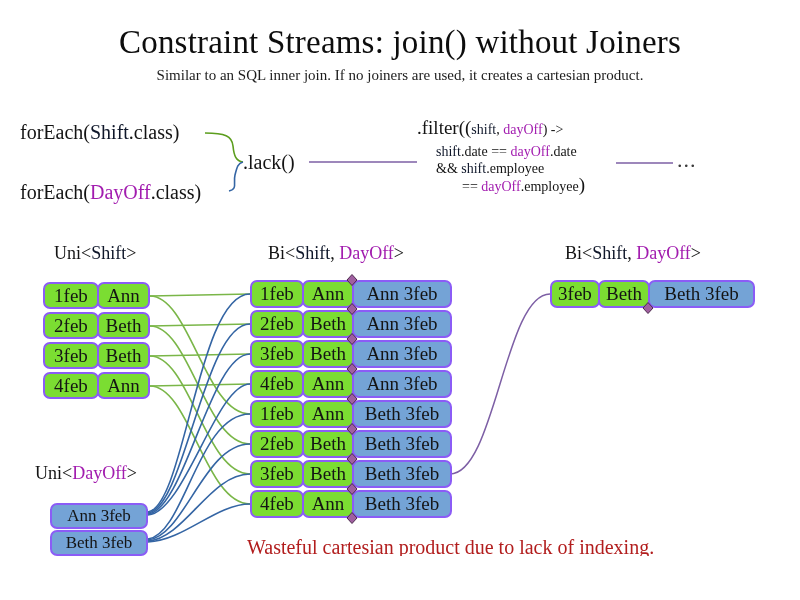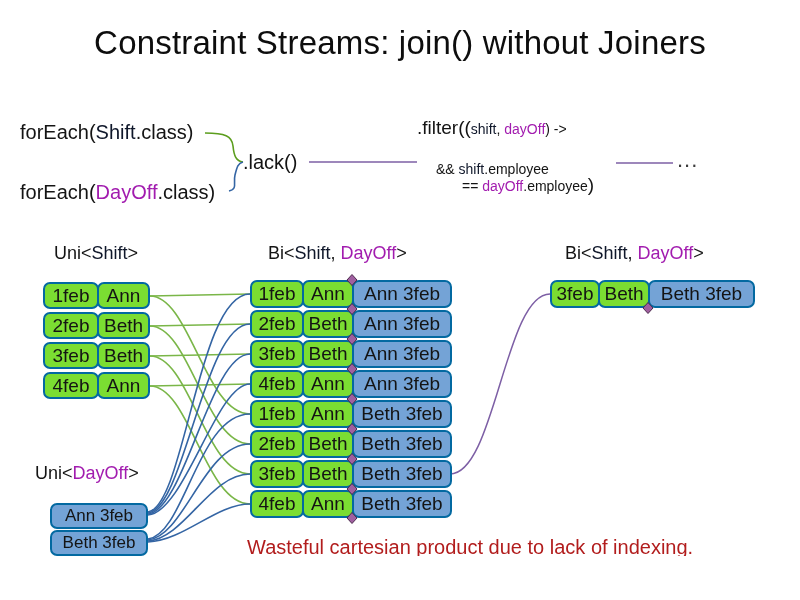--- a/index.html
+++ b/index.html
@@ -1,32 +1,32 @@
 <!DOCTYPE html>
 <html><head>
 <meta charset="utf-8">
 <style>
   html,body{margin:0;padding:0;background:#ffffff;}
   .canvas{
     position:relative;width:800px;height:556px;background:#ffffff;overflow:hidden;
-    font-family:Liberation Sans, sans-serif;color:#141414;
+    font-family:Liberation Serif, serif;color:#141414;
   }
   .abs{position:absolute;}
   .title{left:0;right:0;top:24px;text-align:center;font-size:33px;color:#0d0d0d;letter-spacing:.2px;}
   .subtitle{left:0;right:0;top:67px;text-align:center;font-size:15px;color:#1c1c1c;}
   .code{font-size:20px;white-space:nowrap;}
   .codesm{font-size:14px;white-space:nowrap;}
   .filterhead{font-size:19px;}
   .g{color:#0f172a;}
   .b{color:#a21caf;}
   .orange{color:#e2701a;}
   .hdr{font-size:18px;white-space:nowrap;color:#141414;}
   .row{position:absolute;display:flex;z-index:2;}
   .cell{
-    box-sizing:border-box;border:2px solid #0369a1;border-radius:7px;
+    box-sizing:border-box;border:2px solid #8b5cf6;border-radius:7px;
     display:flex;align-items:center;justify-content:center;
     font-size:19px;color:#141414;background:#7bdd32;height:28px;
   }
   .cell + .cell{margin-left:-2px;}
   .bluecell{background:#74a3d6;}
   .uni .cell{height:27px;}
   .uni .date{width:56px;}
   .uni .name{width:53px;}
   .mid .date{width:54px;}
   .mid .name{width:52px;}
@@ -82,26 +82,28 @@
       <path d="M148,541 C185,538 210,474 250,474"></path>
       <path d="M148,542 C185,540 216,504 250,504"></path>
     </g>
 
     <g>
       <path d="M450,474 C495,474 505,294 550,294" fill="none" stroke="#7d5fa5" stroke-width="1.5"></path>
     </g>
   </svg>
 
   <div class="abs title">Constraint Streams: join() without Joiners</div>
+  <div class="abs subtitle">Similar to an SQL inner join. If no joiners are used, it creates a cartesian product.</div>
 
   <div class="abs code" style="left:20px;top:121px;"><span>forEach(</span><span class="g">Shift</span><span>.class)</span></div>
   <div class="abs code" style="left:20px;top:181px;"><span>forEach(</span><span class="b">DayOff</span><span>.class)</span></div>
   <div class="abs code" style="left:243px;top:151px;">.lack()</div>
 
   <div class="abs codesm" style="left:417px;top:117px;"><span class="filterhead">.filter((</span><span class="g">shift</span><span>, </span><span class="b">dayOff</span><span>) -&gt;</span></div>
+  <div class="abs codesm" style="left:436px;top:144px;"><span class="g">shift</span><span>.date == </span><span class="b">dayOff</span><span>.date</span></div>
   <div class="abs codesm" style="left:436px;top:161px;"><span>&amp;&amp; </span><span class="g">shift</span><span>.employee</span></div>
   <div class="abs codesm" style="left:462px;top:174px;"><span>== </span><span class="b">dayOff</span><span>.employee</span><span class="filterhead">)</span></div>
   <div class="abs ellipsis" style="left:677px;top:147px;">...</div>
 
   <div class="abs hdr" style="left:54px;top:243px;"><span>Uni&lt;</span><span class="g">Shift</span><span>&gt;</span></div>
   <div class="abs hdr" style="left:268px;top:243px;"><span>Bi&lt;</span><span class="g">Shift</span><span>, </span><span class="b">DayOff</span><span>&gt;</span></div>
   <div class="abs hdr" style="left:565px;top:243px;"><span>Bi&lt;</span><span class="g">Shift</span><span>, </span><span class="b">DayOff</span><span>&gt;</span></div>
   <div class="abs hdr" style="left:35px;top:463px;"><span>Uni&lt;</span><span class="b">DayOff</span><span>&gt;</span></div>
 
   <div class="row uni" style="left:43px;top:282px;">

